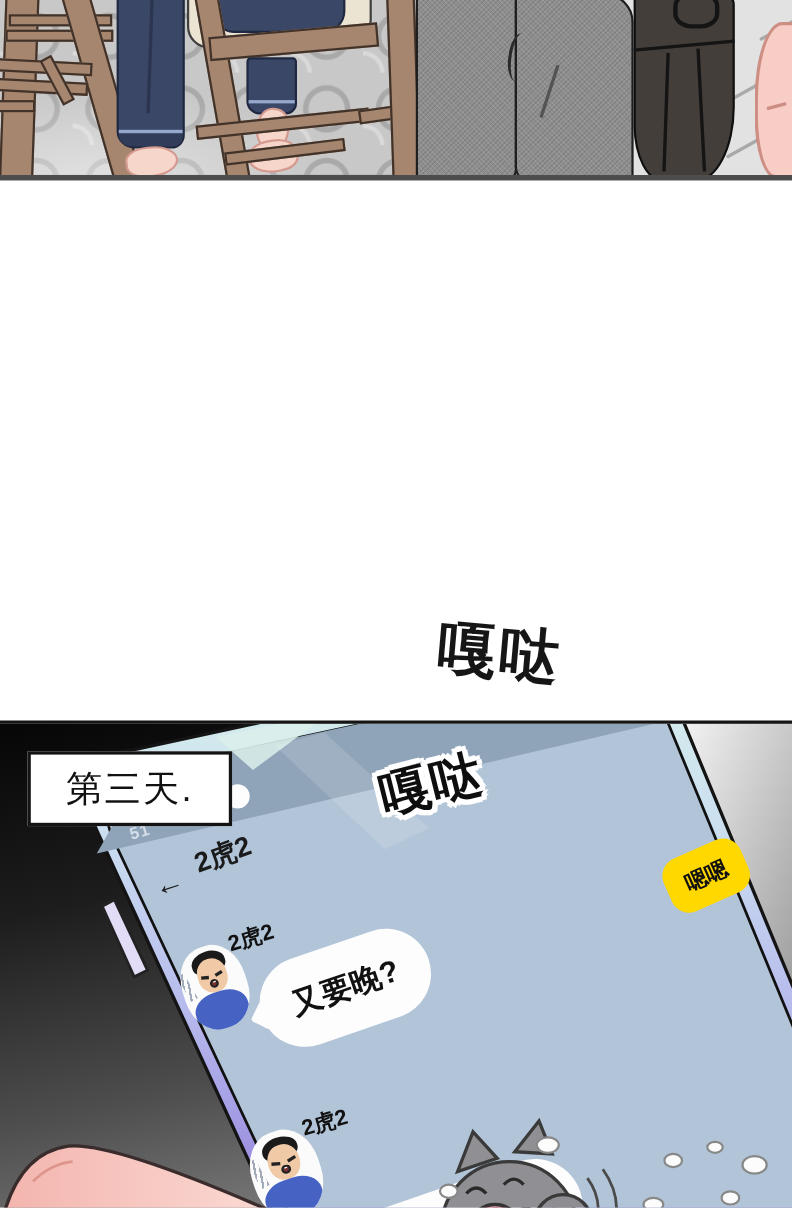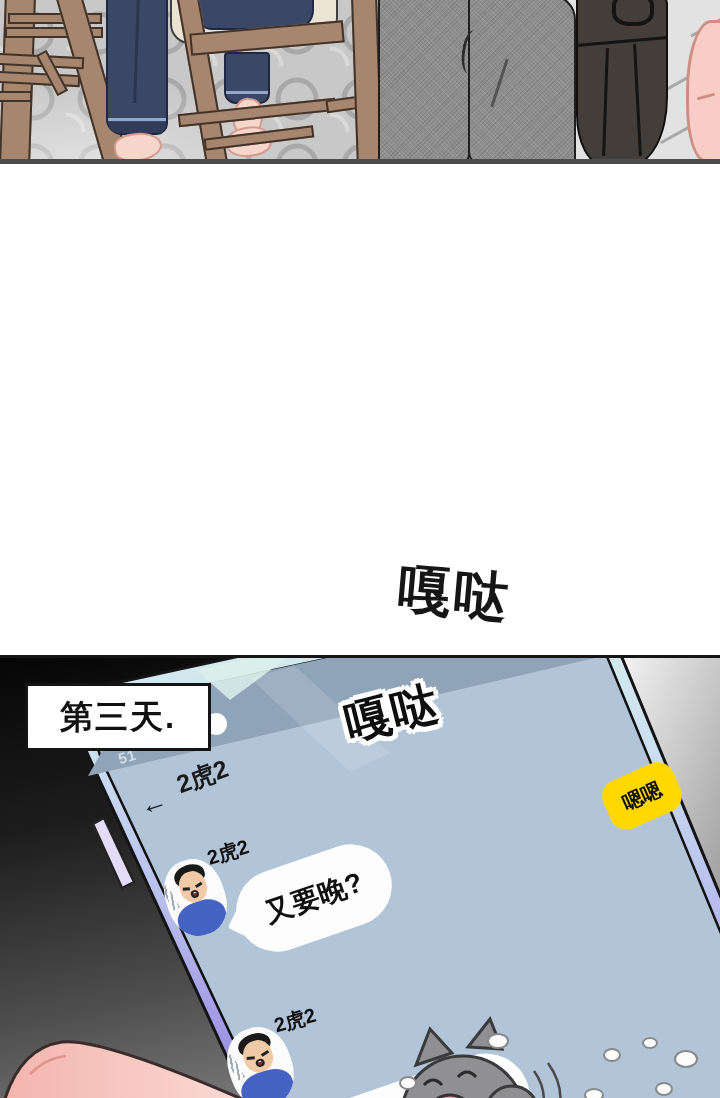--- a/index.html
+++ b/index.html
@@ -34,21 +34,21 @@
     transform:rotate(5deg);letter-spacing:2px;}
 
   
   .panel2{left:0;top:655px;width:720px;height:443px;overflow:hidden;
     border-top:3px solid #151515;box-sizing:content-box;
     background:linear-gradient(168deg,#060606 0%,#1d1d1d 30%,#4e4e4e 62%,#989898 100%);}
   .p2svg{left:0;top:0;width:720px;height:443px;}
 
   .caption{left:25px;top:25px;width:186px;height:68px;background:#ffffff;border:3px solid #141414;
     box-sizing:border-box;display:flex;align-items:center;justify-content:center;z-index:40;}
-  .caption span{font-size:33px;font-weight:bold;color:#111;letter-spacing:2px;}
+  .caption span{font-size:33px;font-weight:normal;color:#111;letter-spacing:2px;}
 
   .status51{left:118px;top:90px;font-size:15px;font-weight:bold;color:#d3dee8;
     transform:rotate(-16deg);z-index:6;letter-spacing:1px;}
 
   .hdr-arrow{left:140px;top:130px;font-size:27px;font-weight:bold;color:#1a1a1a;transform:rotate(-18deg);z-index:6;}
   .hdr-name{left:176px;top:102px;font-size:25px;font-weight:bold;color:#1a1a1a;transform:rotate(-20deg);z-index:6;}
 
   .sfx2{left:345px;top:25px;font-size:46px;font-weight:bold;color:#0e0e0e;transform:rotate(-14deg);z-index:6;
     letter-spacing:1px;
     text-shadow:-4px -4px 0 #fff,4px -4px 0 #fff,-4px 4px 0 #fff,4px 4px 0 #fff,

